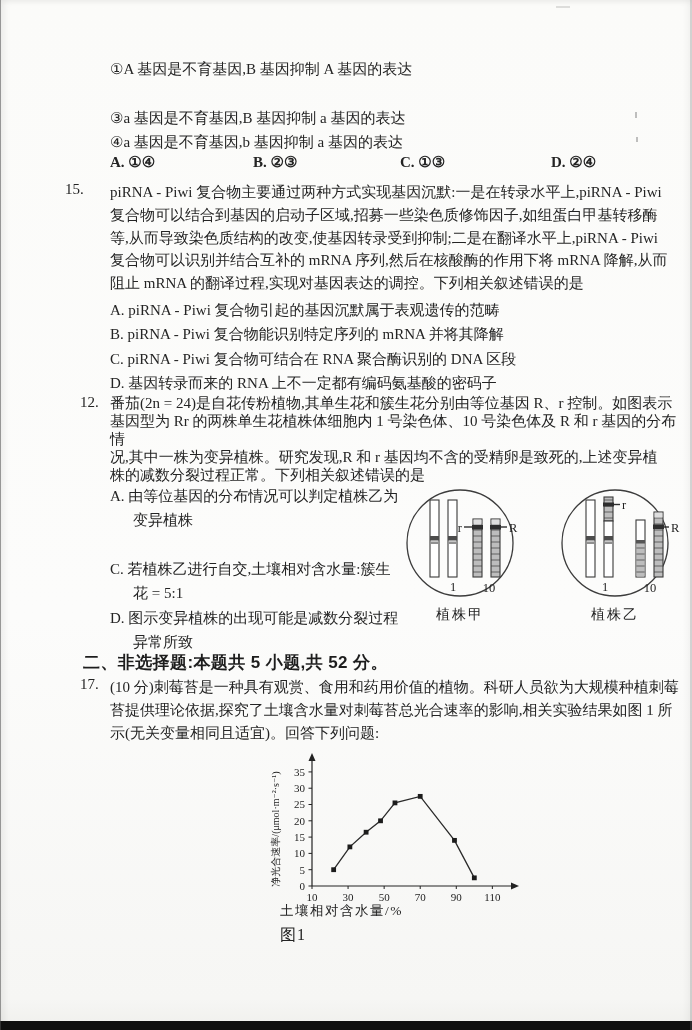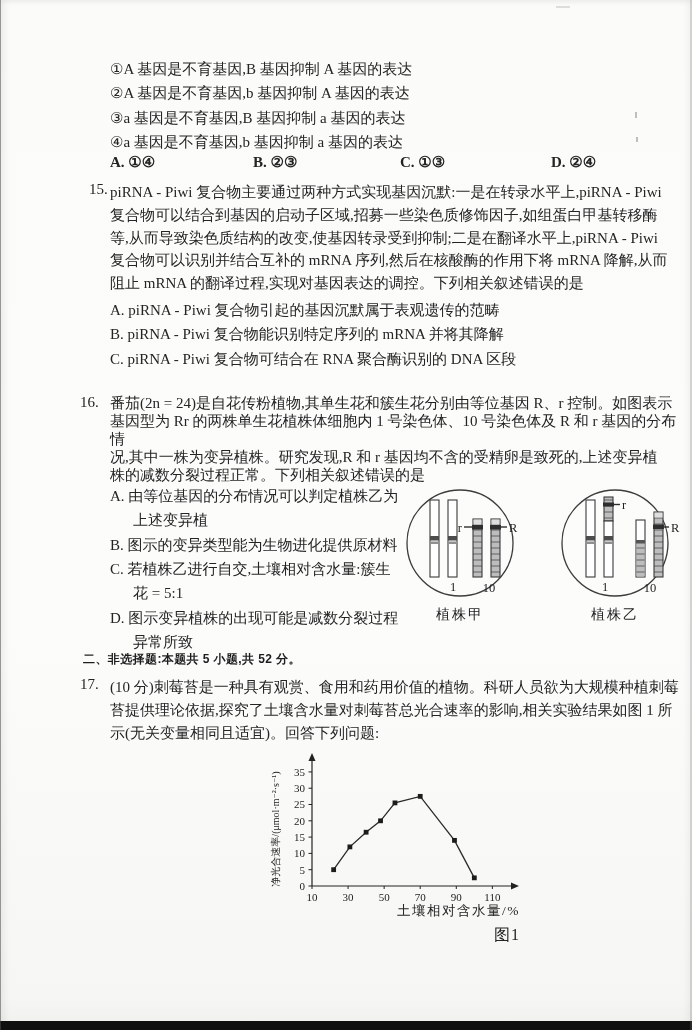--- a/index.html
+++ b/index.html
@@ -7,64 +7,63 @@
         background:linear-gradient(180deg,#fbfbf9 0%,#fcfcfb 60%,#f6f6f4 97%,#efefec 100%);
         box-shadow:inset 4px 0 7px rgba(0,0,0,.07), inset -4px 0 7px rgba(0,0,0,.05);
         font-family:"Liberation Serif","DejaVu Serif",serif;color:#222;}
   .blk{position:absolute;font-size:15px;white-space:pre-line;color:#242424;}
   .lh24{line-height:24.4px;}
   .lh23{line-height:22.8px;}
   .lh22{line-height:18px;}
   .num{position:absolute;font-size:15px;color:#242424;}
   .hang{padding-left:23px;text-indent:-23px;}
   .choice{position:absolute;font-size:15px;color:#242424;font-weight:bold;}
-  .heading{position:absolute;font-size:12px;font-weight:700;color:#1d1d1d;
+  .heading{position:absolute;font-size:17px;font-weight:700;color:#1d1d1d;
            font-family:"Liberation Sans","DejaVu Sans",sans-serif;letter-spacing:.4px;}
-  .center{text-align:right;}
+  .center{text-align:left;}
   .axis-label{position:absolute;font-size:13.5px;letter-spacing:1.5px;color:#242424;}
   .fig-caption{position:absolute;font-size:16px;color:#242424;letter-spacing:1px;}
   .footer{position:absolute;font-size:15px;color:#2a2a2a;letter-spacing:1px;}
   svg text{font-family:"Liberation Serif","DejaVu Serif",serif;fill:#1e1e1e;}
   .bottom-bar{position:absolute;left:0;bottom:0;width:100%;height:9px;background:#0f0f0f;}
   .edge-left{position:absolute;left:0;top:0;width:1px;height:100%;background:rgba(80,80,80,.55);}
   .edge-right{position:absolute;right:0;top:0;width:2px;height:100%;background:rgba(120,120,120,.25);}
   .speck{position:absolute;background:rgba(130,130,130,.5);}
 </style>
 </head>
 <body>
 
 <div class="page">
 
   <div class="blk lh24" style="left:110px;top:57px">①A 基因是不育基因,B 基因抑制 A 基因的表达</div>
-  <div class="blk lh24" style="left:110px;top:81px">②A 基因是不育基因,b 基因抑制 A 基因的表达</div>
   <div class="blk lh24" style="left:110px;top:130px">④a 基因是不育基因,b 基因抑制 a 基因的表达</div>
   <div class="blk lh24" style="left:110px;top:106px">③a 基因是不育基因,B 基因抑制 a 基因的表达</div>
   <div class="choice" style="left:110px;top:153px">A. ①④</div>
   <div class="choice" style="left:253px;top:153px">B. ②③</div>
   <div class="choice" style="left:400px;top:153px">C. ①③</div>
   <div class="choice" style="left:551px;top:153px">D. ②④</div>
 
-  <div class="num" style="left:89px;top:181px">15.</div>
+  <div class="num" style="left:65px;top:181px">15.</div>
   <div class="blk lh23" style="left:110px;top:181px;width:566px">piRNA - Piwi 复合物主要通过两种方式实现基因沉默:一是在转录水平上,piRNA - Piwi
 复合物可以结合到基因的启动子区域,招募一些染色质修饰因子,如组蛋白甲基转移酶
 等,从而导致染色质结构的改变,使基因转录受到抑制;二是在翻译水平上,piRNA - Piwi
 复合物可以识别并结合互补的 mRNA 序列,然后在核酸酶的作用下将 mRNA 降解,从而
 阻止 mRNA 的翻译过程,实现对基因表达的调控。下列相关叙述错误的是</div>
   <div class="blk lh24" style="left:110px;top:298px">A. piRNA - Piwi 复合物引起的基因沉默属于表观遗传的范畴</div>
   <div class="blk lh24" style="left:110px;top:322px">B. piRNA - Piwi 复合物能识别特定序列的 mRNA 并将其降解</div>
   <div class="blk lh24" style="left:110px;top:347px">C. piRNA - Piwi 复合物可结合在 RNA 聚合酶识别的 DNA 区段</div>
+  <div class="blk lh24" style="left:110px;top:371px">D. 基因转录而来的 RNA 上不一定都有编码氨基酸的密码子</div>
 
-  <div class="num" style="left:80px;top:394px">16.</div>
+  <div class="num" style="left:80px;top:394px">12.</div>
   <div class="blk lh22" style="left:110px;top:394px;width:570px">番茄(2n = 24)是自花传粉植物,其单生花和簇生花分别由等位基因 R、r 控制。如图表示
 基因型为 Rr 的两株单生花植株体细胞内 1 号染色体、10 号染色体及 R 和 r 基因的分布情
 况,其中一株为变异植株。研究发现,R 和 r 基因均不含的受精卵是致死的,上述变异植
 株的减数分裂过程正常。下列相关叙述错误的是</div>
   <div class="blk lh24 hang" style="left:110px;top:484px;width:360px">A. 由等位基因的分布情况可以判定植株乙为
-上述变异植</div>
-  <div class="blk lh24 hang" style="left:110px;top:533px;width:360px">B. 图示的变异类型能为生物进化提供原材料</div>
+变异植株</div>
   <div class="blk lh24 hang" style="left:110px;top:557px;width:360px">C. 若植株乙进行自交,土壤相对含水量:簇生
 花 = 5:1</div>
   <div class="blk lh24 hang" style="left:110px;top:606px;width:360px">D. 图示变异植株的出现可能是减数分裂过程
 异常所致</div>
 
   <svg style="position:absolute;left:398px;top:466px" width="294" height="162" viewBox="0 0 294 162">
     <defs>
       <pattern id="bnd" width="6" height="6" patternUnits="userSpaceOnUse">
         <rect width="6" height="6" fill="#bdbdbd"></rect>
         <rect y="3" width="6" height="2" fill="#8f8f8f"></rect>

